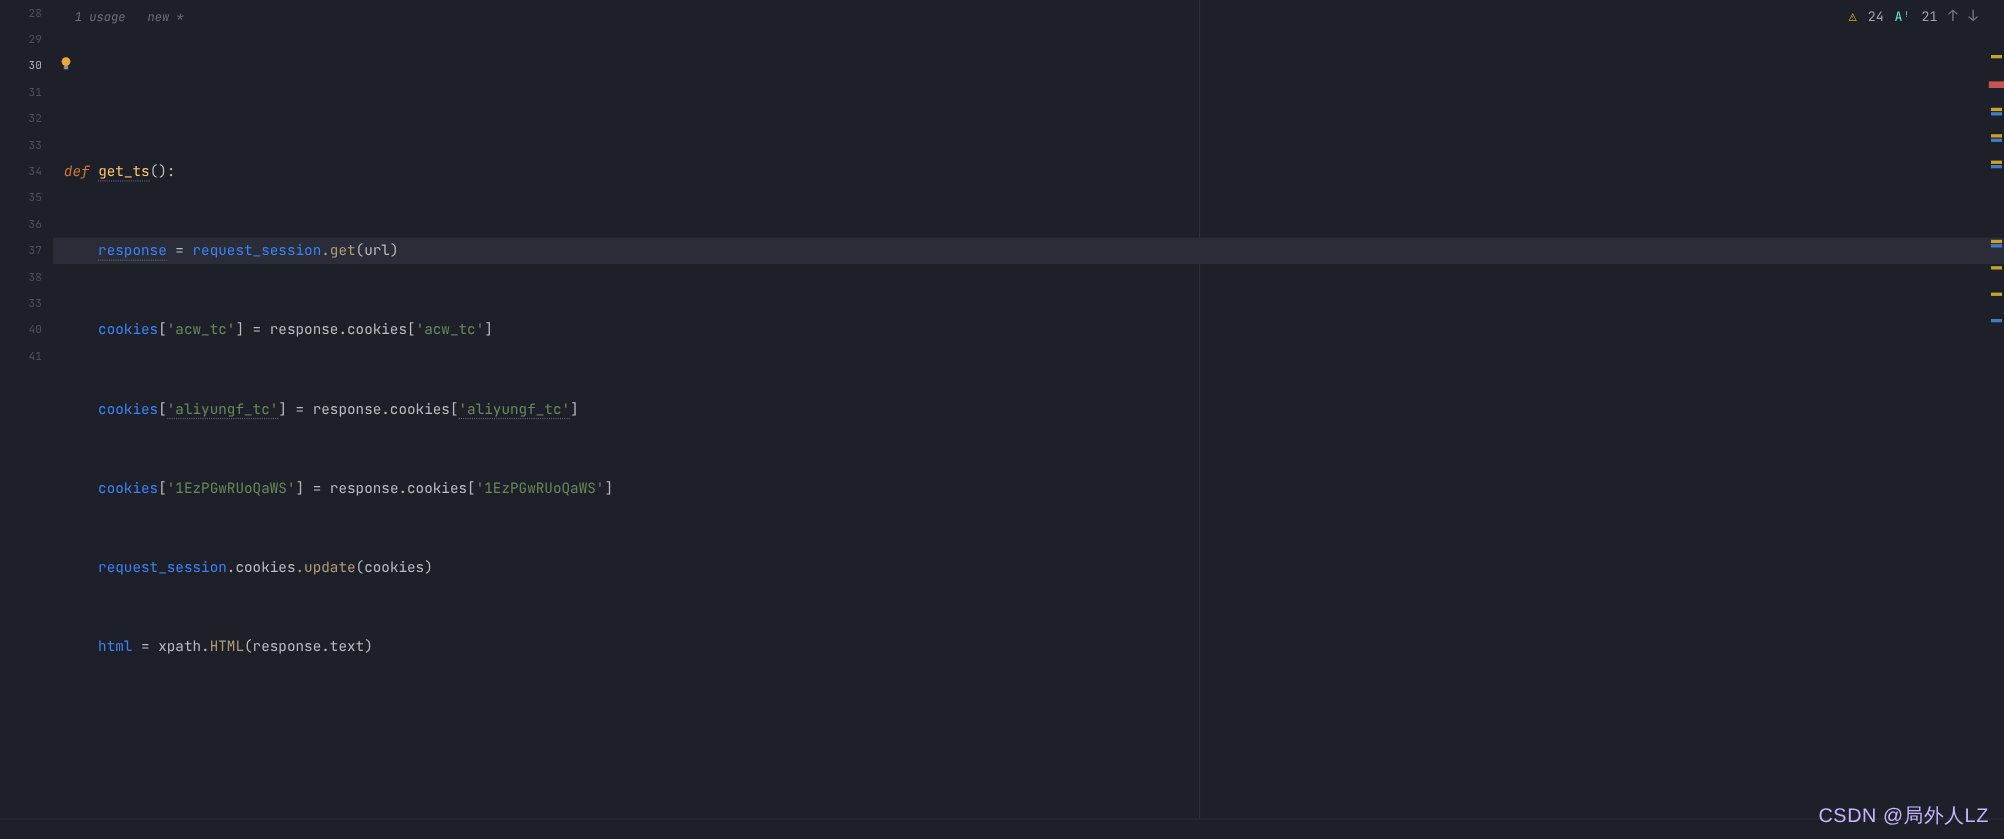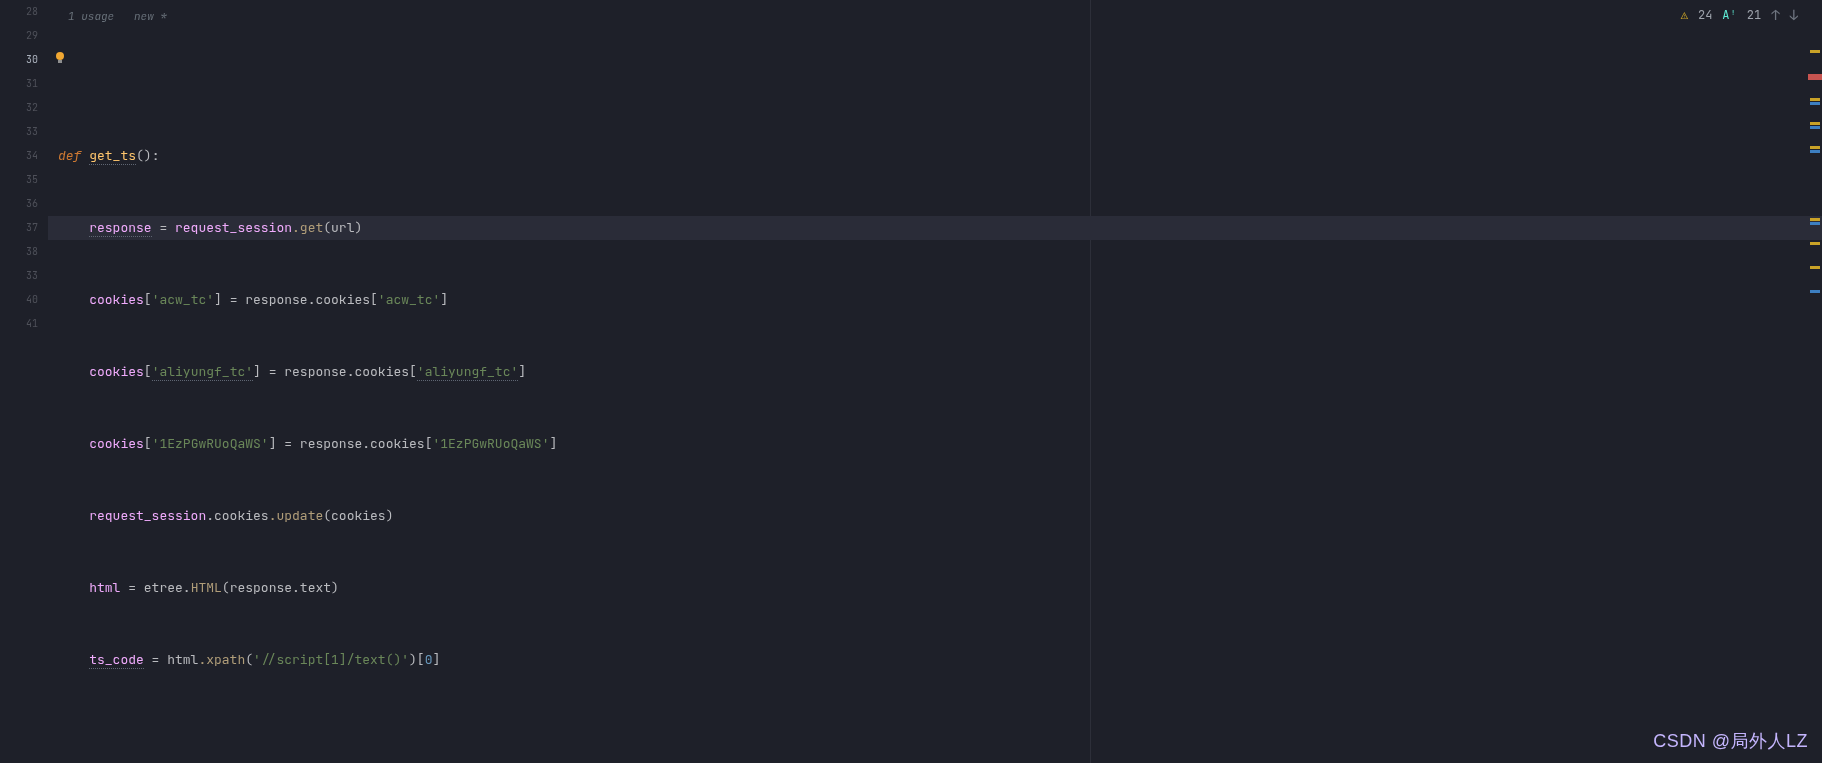--- a/index.html
+++ b/index.html
@@ -13,21 +13,21 @@
 .gutter .active { color:#a9b0bb; }
 .code-lines { margin-left:48px; position:relative; font-size:13px; line-height:24px; white-space:pre; }
 .code-lines .line { height:24px; padding-left:10px;}
 .hl-line { background:#2a2c38; }
 .usage { color:#687079; font-size:11px; font-style:italic;text-align:right;}
 .kw { color:#cc7832; font-style:italic;}
 .fn { color:#ffc66d; }
 .call { color:#b09d79; }
 .str { color:#6a8759; }
 .num { color:#6897bb; }
-.id { color:#f0abfc;margin-top:28px; }
+.id { color:#3b82f6;margin-top:28px; }
 .underline { border-bottom:1px dotted #5f6673; }
 .bulb { position:absolute; left:52px; top:50px; width:16px; height:16px; }
 
 
 .marker-strip { position:absolute; right:0; top:0; width:14px; height:100%; }
 .marker { position:absolute; right:2px; width:10px; height:3px; }
 .m-yellow{ background:#c9a227;}
 .m-blue{ background:#3d7fc1;}
 .m-error{ background:#c75450;}
 
@@ -90,22 +90,21 @@
 
     <div class="code-lines">
       <div class="line"></div>
       <div class="line usage" style="position:absolute;top:4px;left:10px;">1 usage   new *</div>
       <div class="line"><span class="kw">def</span> <span class="fn underline">get_ts</span><span>():</span></div>
       <div class="line hl-line">    <span class="underline id">response</span><span> = </span><span class="id">request_session</span><span class="call">.get</span><span>(url)</span></div>
       <div class="line">    <span class="id">cookies</span>[<span class="str">'acw_tc'</span>] = response.cookies[<span class="str">'acw_tc'</span>]</div>
       <div class="line">    <span class="id">cookies</span>[<span class="str underline">'aliyungf_tc'</span>] = response.cookies[<span class="str underline">'aliyungf_tc'</span>]</div>
       <div class="line">    <span class="id">cookies</span>[<span class="str">'1EzPGwRUoQaWS'</span>] = response.cookies[<span class="str">'1EzPGwRUoQaWS'</span>]</div>
       <div class="line">    <span class="id">request_session</span>.cookies<span class="call">.update</span><span>(cookies)</span></div>
-      <div class="line">    <span class="id">html</span> = <span>etree.</span><span class="call">HTML</span><span>(response.text)</span></div>
-      <div class="line">    <span class="underline id">ts_code</span> = html<span class="call">.xpath</span>(<span class="str">'//script[1]/text()'</span>)[<span class="num">0</span>]</div>
+      <div class="line">    <span class="id">html</span> = <span>xpath.</span><span class="call">HTML</span><span>(response.text)</span></div>
       
       
       
       
     </div>
 
     <div class="marker-strip">
       <div class="marker m-yellow" style="top:50px"></div>
       <div class="marker m-error" style="top:74px;right:0;width:14px;height:6px;"></div>
       <div class="marker m-yellow" style="top:98px"></div>

